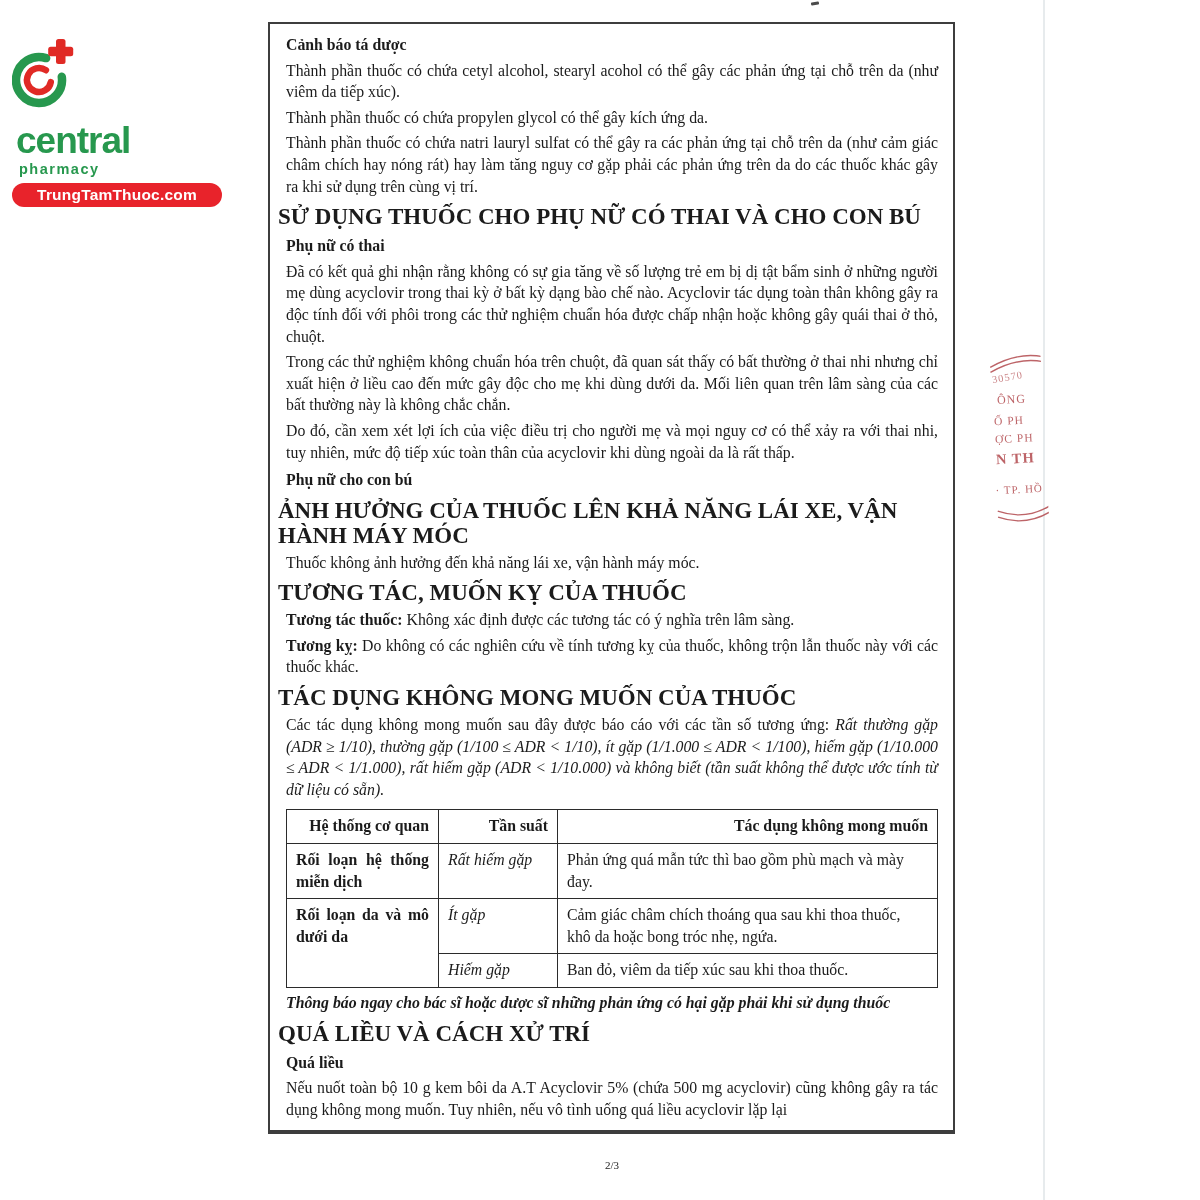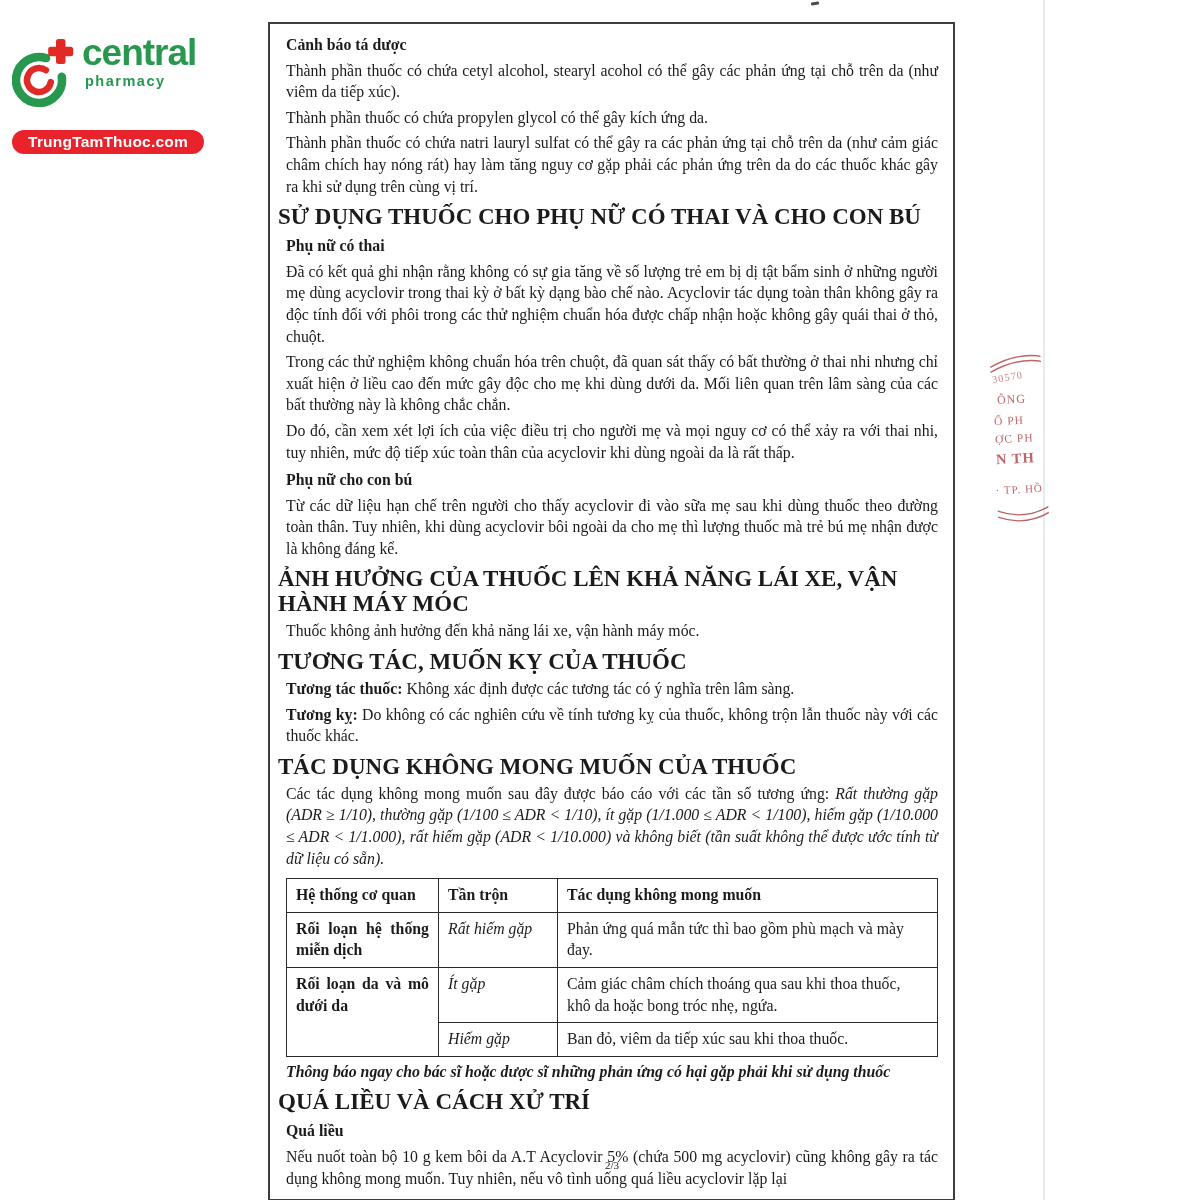--- a/index.html
+++ b/index.html
@@ -4,27 +4,27 @@
 <style>
   html,body{margin:0;padding:0;}
   body{
     width:1200px;height:1200px;position:relative;background:#ffffff;
     font-family:"Liberation Serif","DejaVu Serif",serif;color:#1b1b1b;
     overflow:hidden;
   }
 
   
   .logo{position:absolute;left:12px;top:36px;width:198px;}
-  .logo-row{display:flex;align-items:flex-start;}
+  .logo-row{display:flex;align-items:flex-start;flex-direction:column;}
   .logo-icon{flex:0 0 auto;margin-top:2px;}
   .logo-text{margin-left:4px;font-family:"Liberation Sans","DejaVu Sans",sans-serif;}
   .logo-brand{font-size:37px;font-weight:bold;letter-spacing:-1px;line-height:34px;}
   .logo-sub{font-size:14.5px;font-weight:bold;letter-spacing:1.5px;margin:3px 0 0 3px;}
   .logo-banner{
-    margin-top:6px;width:192px;height:24px;border-radius:13px;
+    margin-top:6px;width:210px;height:24px;border-radius:13px;
     display:flex;align-items:center;justify-content:center;
     font-family:"Liberation Sans","DejaVu Sans",sans-serif;
     font-weight:bold;font-size:15.5px;color:#fff;letter-spacing:.2px;
   }
 
   
   .page-edge-line{position:absolute;left:1043px;top:0;width:2px;height:1200px;background:#e7ebed;}
   .top-mark{position:absolute;left:811px;top:2px;width:8px;height:3px;background:#4a4a4a;transform:rotate(-8deg);border-radius:1px;}
 
   
@@ -50,21 +50,21 @@
     font-size:15.8px;line-height:21.6px;
   }
   .doc p{margin:4px 0 0;text-align:justify;}
   .h1{font-size:23px;font-weight:bold;line-height:25px;margin:7px 0 1px -8px;}
   .sub{font-weight:bold;margin:6px 0 1px;}
   .lead{font-weight:bold;}
 
   table.adr{border-collapse:collapse;margin:9px 0 2px;width:100%;}
   .adr th,.adr td{border:1.6px solid #2b2b2b;padding:5px 9px 6px;vertical-align:top;
     font-size:15.8px;line-height:21.6px;}
-  .adr th{text-align:left;}
+  .adr th{text-align:right;}
   .adr .c1{width:133px;}
   .adr .c2{width:100px;}
   .organ{font-weight:bold;text-align:justify;font-family:Liberation Serif, serif;}
   .freq{font-style:italic;}
   .note{font-weight:bold;font-style:italic;margin-top:7px;}
 
   .pagenum{
     position:absolute;left:268px;top:1154px;width:688px;text-align:center;
     font-size:11px;line-height:22px;
   }
@@ -118,37 +118,36 @@
   <p>Thành phần thuốc có chứa cetyl alcohol, stearyl acohol có thể gây các phản ứng tại chỗ trên da (như viêm da tiếp xúc).</p>
   <p>Thành phần thuốc có chứa propylen glycol có thể gây kích ứng da.</p>
   <p>Thành phần thuốc có chứa natri lauryl sulfat có thể gây ra các phản ứng tại chỗ trên da (như cảm giác châm chích hay nóng rát) hay làm tăng nguy cơ gặp phải các phản ứng trên da do các thuốc khác gây ra khi sử dụng trên cùng vị trí.</p>
 
   <div class="h1">SỬ DỤNG THUỐC CHO PHỤ NỮ CÓ THAI VÀ CHO CON BÚ</div>
   <div class="sub">Phụ nữ có thai</div>
   <p>Đã có kết quả ghi nhận rằng không có sự gia tăng về số lượng trẻ em bị dị tật bẩm sinh ở những người mẹ dùng acyclovir trong thai kỳ ở bất kỳ dạng bào chế nào. Acyclovir tác dụng toàn thân không gây ra độc tính đối với phôi trong các thử nghiệm chuẩn hóa được chấp nhận hoặc không gây quái thai ở thỏ, chuột.</p>
   <p>Trong các thử nghiệm không chuẩn hóa trên chuột, đã quan sát thấy có bất thường ở thai nhi nhưng chỉ xuất hiện ở liều cao đến mức gây độc cho mẹ khi dùng dưới da. Mối liên quan trên lâm sàng của các bất thường này là không chắc chắn.</p>
   <p>Do đó, cần xem xét lợi ích của việc điều trị cho người mẹ và mọi nguy cơ có thể xảy ra với thai nhi, tuy nhiên, mức độ tiếp xúc toàn thân của acyclovir khi dùng ngoài da là rất thấp.</p>
   <div class="sub">Phụ nữ cho con bú</div>
-  <p>Từ các dữ liệu hạn chế trên người cho thấy acyclovir đi vào sữa mẹ sau khi dùng thuốc theo đường toàn thân. Tuy nhiên, khi dùng acyclovir bôi ngoài da cho mẹ thì lượng thuốc mà trẻ bú mẹ nhận được là không đáng kể.</p>
 
   <div class="h1">ẢNH HƯỞNG CỦA THUỐC LÊN KHẢ NĂNG LÁI XE, VẬN HÀNH MÁY MÓC</div>
   <p>Thuốc không ảnh hưởng đến khả năng lái xe, vận hành máy móc.</p>
 
   <div class="h1">TƯƠNG TÁC, MUỐN KỴ CỦA THUỐC</div>
   <p><span class="lead">Tương tác thuốc:</span><span> Không xác định được các tương tác có ý nghĩa trên lâm sàng.</span></p>
   <p><span class="lead">Tương kỵ:</span><span> Do không có các nghiên cứu về tính tương kỵ của thuốc, không trộn lẫn thuốc này với các thuốc khác.</span></p>
 
   <div class="h1">TÁC DỤNG KHÔNG MONG MUỐN CỦA THUỐC</div>
   <p><span>Các tác dụng không mong muốn sau đây được báo cáo với các tần số tương ứng: </span><i>Rất thường gặp (ADR ≥ 1/10), thường gặp (1/100 ≤ ADR &lt; 1/10), ít gặp (1/1.000 ≤ ADR &lt; 1/100), hiếm gặp (1/10.000 ≤ ADR &lt; 1/1.000), rất hiếm gặp (ADR &lt; 1/10.000) và không biết (tần suất không thể được ước tính từ dữ liệu có sẵn).</i></p>
 
   <table class="adr">
     <tbody>
         <tr>
       <th class="c1">Hệ thống cơ quan</th>
-      <th class="c2">Tần trộn</th>
+      <th class="c2">Tần suất</th>
       <th>Tác dụng không mong muốn</th>
     </tr>
     <tr>
       <td class="organ">Rối loạn hệ thống miễn dịch</td>
       <td class="freq">Rất hiếm gặp</td>
       <td>Phản ứng quá mẫn tức thì bao gồm phù mạch và mày đay.</td>
     </tr>
     <tr>
       <td class="organ" rowspan="2">Rối loạn da và mô dưới da</td>
       <td class="freq">Ít gặp</td>

